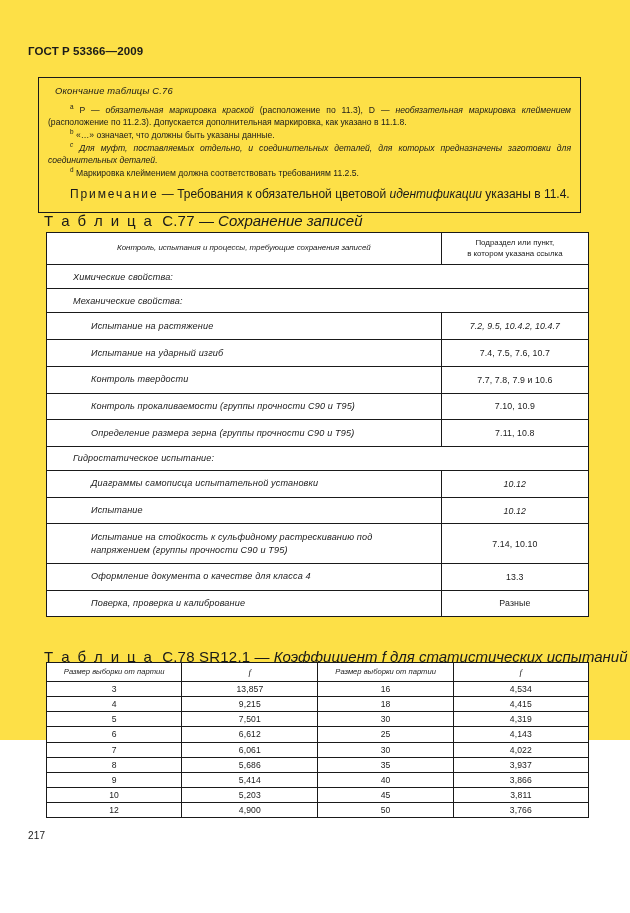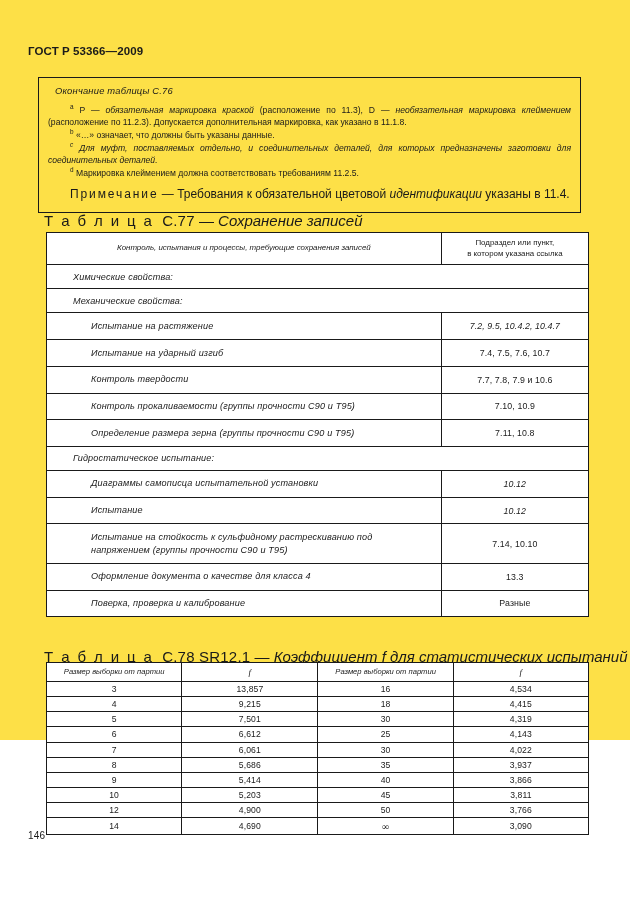--- a/index.html
+++ b/index.html
@@ -340,24 +340,18 @@
           <td>5,203</td>
           <td class="vsep-l">45</td>
           <td>3,811</td>
         </tr>
         <tr>
           <td>12</td>
           <td>4,900</td>
           <td class="vsep-l">50</td>
           <td>3,766</td>
         </tr>
-        <tr>
-          <td>14</td>
-          <td>4,690</td>
-          <td class="vsep-l inf">∞</td>
-          <td>3,090</td>
-        </tr>
       </tbody>
   </table>
 
-  <div class="folio">146</div>
+  <div class="folio">217</div>
 
 </div>
 
 </body></html>

